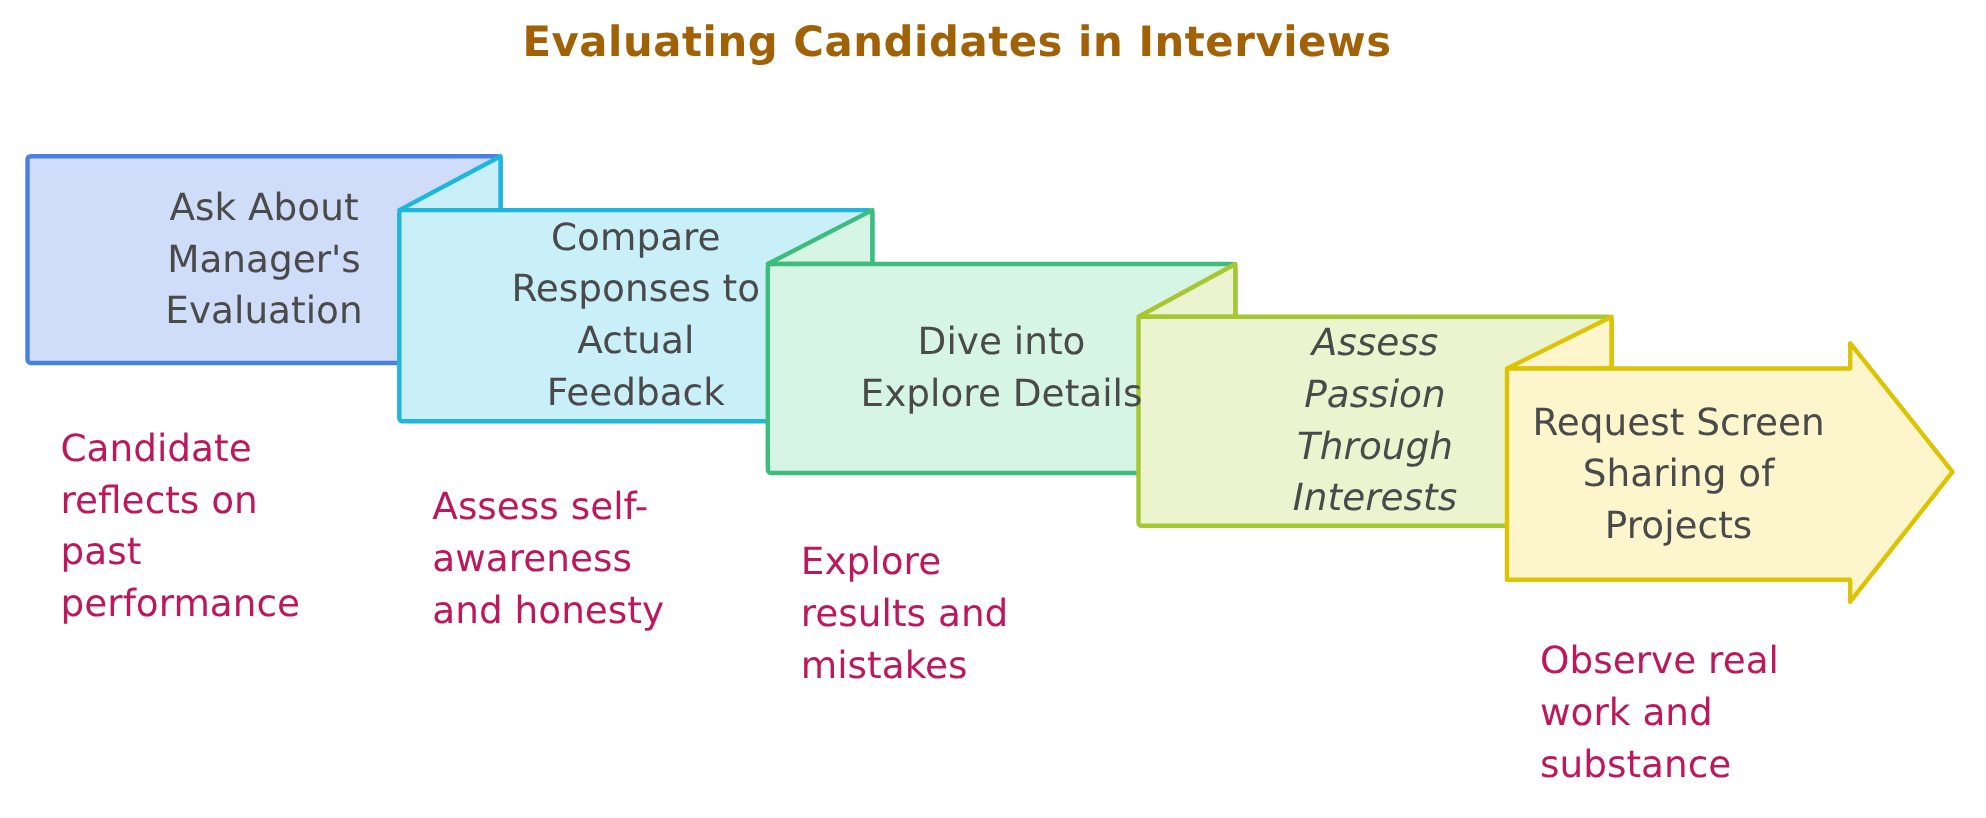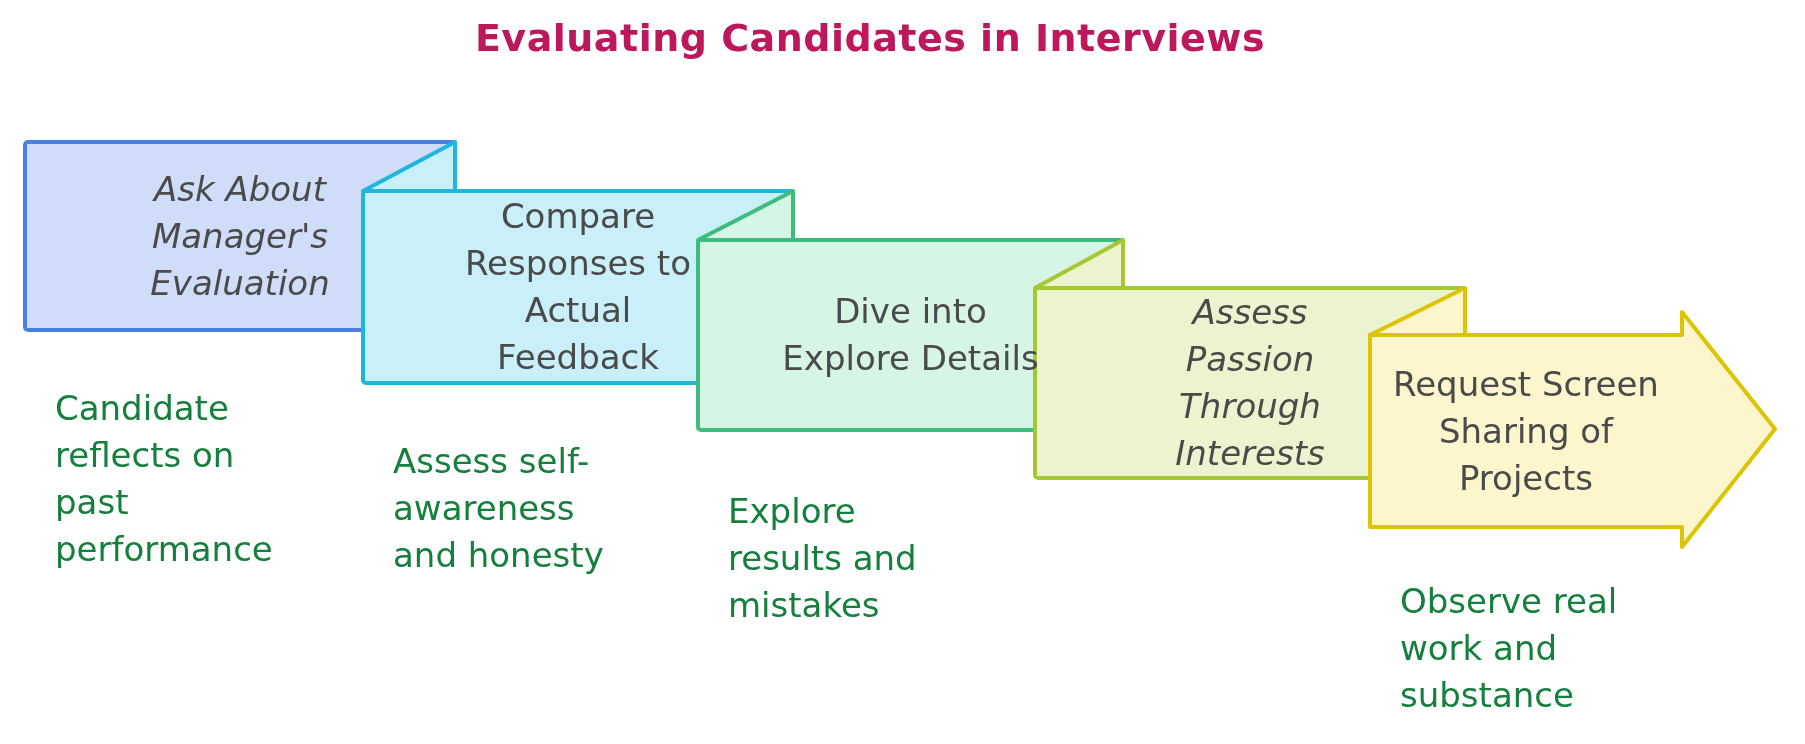--- a/index.html
+++ b/index.html
@@ -22,39 +22,39 @@
   }
   .title {
     position: absolute;
     left: 25px;
     top: 16px;
     width: 1690px;
     text-align: center;
     font-size: 38px;
     font-weight: bold;
     letter-spacing: 0.5px;
-    color: #be185d;
+    color: #a16207;
   }
   .label {
     position: absolute;
     display: flex;
     align-items: center;
     justify-content: center;
     text-align: center;
     white-space: pre-line;
     font-size: 34px;
     line-height: 47px;
     color: #4a4a4a;
   }
   .caption {
     position: absolute;
     white-space: pre-line;
     font-size: 34px;
     line-height: 47px;
-    color: #15803d;
+    color: #be185d;
   }
 </style>
 </head>
 <body>
 
 <div id="canvas">
 
   <div class="title">Evaluating Candidates in Interviews</div>
 
   <svg id="shapes" width="1805" height="744" viewBox="0 0 1805 744">
@@ -77,21 +77,21 @@
       <polygon points="1035,288 1123,240 1123,288" stroke-width="4" stroke-linejoin="round" fill="#ebf3cf" stroke="#a5c732"></polygon>
       <rect x="1035" y="288" width="430" height="190" rx="3" stroke-width="4" stroke-linejoin="round" fill="#ebf3cf" stroke="#a5c732"></rect>
     </g>
 
     <g>
       <polygon points="1370,335 1465,288 1465,335" stroke-width="4" stroke-linejoin="round" fill="#fdf6cd" stroke="#dcc405"></polygon>
       <polygon points="1370,335 1682,335 1682,312 1775,429 1682,547 1682,527 1370,527" stroke-width="4" stroke-linejoin="round" fill="#fdf6cd" stroke="#dcc405"></polygon>
     </g>
   </svg>
 
-  <div class="label" style="left:25px;  top:142px; width:430px; height:188px;font-style:italic;">Ask About
+  <div class="label" style="left:25px;  top:142px; width:430px; height:188px;">Ask About
 Manager's
 Evaluation</div>
   <div class="label" style="left:363px; top:191px; width:430px; height:192px;">Compare
 Responses to
 Actual
 Feedback</div>
   <div class="label" style="left:698px; top:240px; width:425px; height:190px;">Dive into
 Explore Details</div>
   <div class="label" style="left:1035px;top:288px; width:430px; height:190px;font-style:italic;">Assess
 Passion

